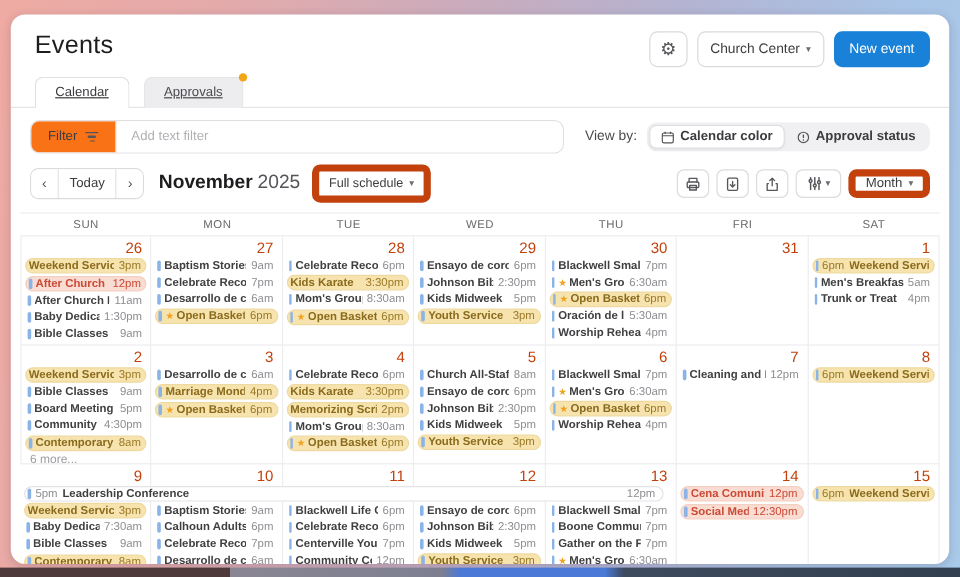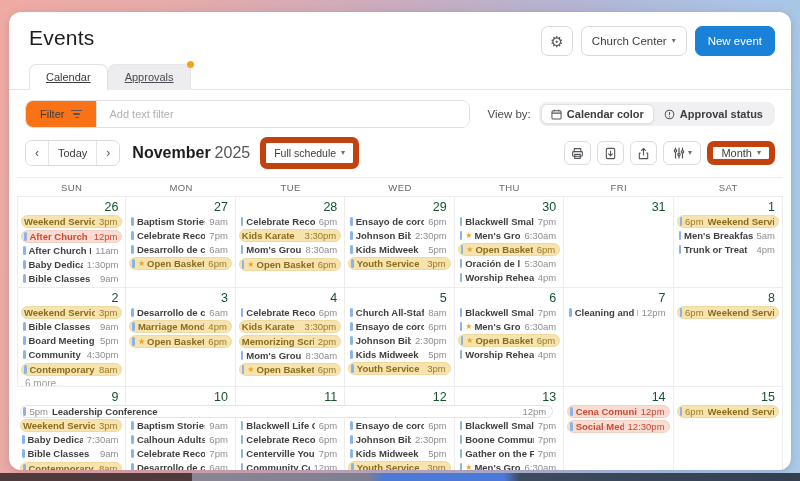--- a/index.html
+++ b/index.html
@@ -21,21 +21,21 @@
        display:inline-flex;align-items:center;gap:5px;padding:0 10px;height:30px;cursor:pointer;font-family:inherit;}
   .btn.icon-only{width:32px;justify-content:center;padding:0;}
   .btn-primary{background:#1982d8;border-color:#1982d8;color:#fff;font-weight:500;padding:0 12px;}
   .caret{font-size:8px;color:#6e6e73;line-height:1;}
   .gear{font-size:15px;color:#55555a;line-height:1;}
 
   
   .tabs{display:flex;padding:0 0 0 20px;margin-top:8px;position:relative;}
   .tab{position:relative;font-size:11px;color:#3c3c40;padding:6px 16px 7px;border-radius:7px 7px 0 0;cursor:pointer;text-decoration:underline;}
   .tab.active{background:#fff;border:1px solid #e2e2e6;border-bottom:none;z-index:2;}
-  .tab.inactive{background:#ededef;border:1px solid #e6e6e9;border-bottom:none;margin-left:0;color:#4a4a4f;}
+  .tab.inactive{background:#ededef;border:1px solid #e6e6e9;border-bottom:none;margin-left:12px;color:#4a4a4f;}
   .tab-dot{position:absolute;top:-4px;right:-4px;width:7px;height:7px;border-radius:50%;background:#f2a516;}
   .tabs-divider{border-bottom:1px solid #e4e4e8;margin-top:-1px;}
 
   
   .filter-row{display:flex;align-items:center;margin:10px 16px 0;gap:10px;}
   .filter-box{flex:1;display:flex;align-items:stretch;border:1px solid #e0e0e4;border-radius:8px;overflow:hidden;height:28px;max-width:445px;}
   .filter-label{display:flex;align-items:center;gap:7px;background:#f97316;padding:0 14px;font-size:11px;color:#3c3c40;border-right:1px solid #e0e0e4;cursor:pointer;}
   .funnel{display:inline-flex;flex-direction:column;gap:2px;}
   .funnel span{height:1.4px;background:#55555a;border-radius:1px;display:block;}
   .funnel .f1{width:11px;} .funnel .f2{width:7px;margin-left:2px;} .funnel .f3{width:4px;margin-left:3.5px;}
@@ -63,21 +63,21 @@
   .tool-btn.wide{width:38px;gap:3px;}
   .tool-btn svg{stroke:#55555a;fill:none;stroke-width:1.2;stroke-linecap:round;stroke-linejoin:round;}
 
   
   .grid{margin:8px 8px 0;}
   .dh-row{display:grid;grid-template-columns:repeat(7,1fr);border-top:1px solid #ededf0;border-bottom:1px solid #ededf0;}
   .dh{text-align:center;font-size:9.5px;color:#68686d;padding:4px 0 3px;letter-spacing:.4px;}
   .week{display:grid;grid-template-columns:repeat(7,1fr);position:relative;}
   .cell{border-right:1px solid #ededf0;border-bottom:1px solid #ededf0;overflow:hidden;position:relative;}
   .cell:first-child{border-left:1px solid #ededf0;}
-  .num{text-align:right;font-size:12.5px;color:#14532d;padding:3px 7px 1px;height:18px;}
+  .num{text-align:right;font-size:12.5px;color:#c2410c;padding:3px 7px 1px;height:18px;}
   .evs.off{margin-top:14px;}
   .ev{display:flex;align-items:center;height:12.5px;margin:0 3px 1.5px;padding:0 4px 0 2px;border-radius:7px;font-size:9.5px;cursor:pointer;}
   .ev .bar{width:2.5px;height:9px;border-radius:2px;background:#8ab3e8;margin-right:3px;flex:none;}
   .ev .t{flex:1 1 auto;min-width:0;overflow:hidden;white-space:nowrap;color:#3f3f41;font-weight:700;}
   .ev .tm{margin-left:4px;color:#8e8e93;white-space:nowrap;font-weight:400;}
   .ev .tmf{margin-right:4px;white-space:nowrap;font-weight:400;}
   .ev.y{background:#f7e3ae;border:1px solid #eed9a0;height:13px;}
   .ev.y .t{color:#8a6b1d;flex:0 1 auto;}
   .ev.y .tm,.ev.y .tmf{color:#9a7a28;}
   .ev.y .tm{margin-left:auto;padding-left:4px;}

